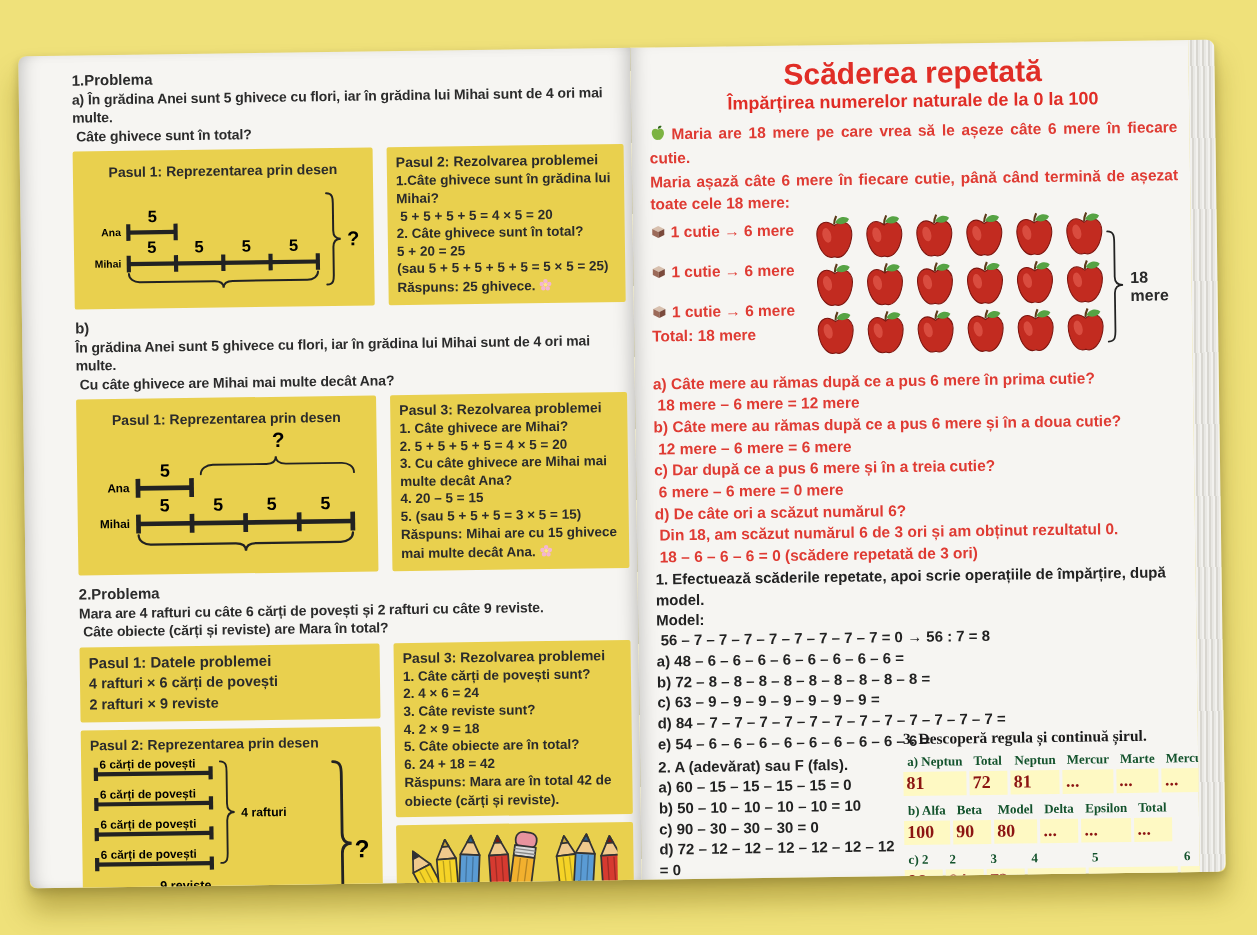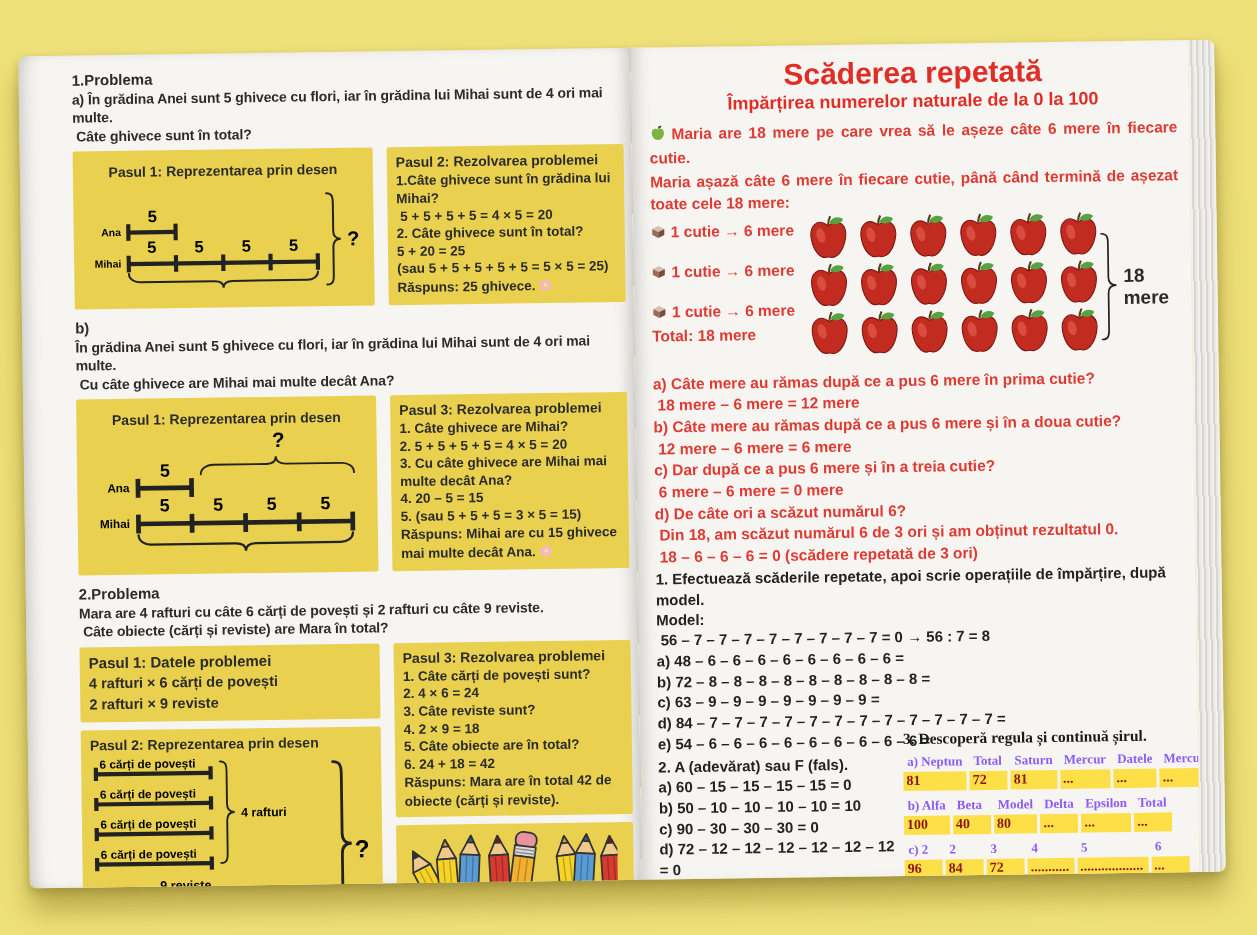--- a/index.html
+++ b/index.html
@@ -48,32 +48,32 @@
   .qa-line{color:#df3b33;font-size:15.5px;line-height:1.4;white-space:pre-wrap;}
   .apples-flex{display:flex;margin:2px 0 4px 0;}
   .cutie-col{width:196px;color:#df3b33;font-size:15.5px;}
   .cutie-line{margin:6px 0 20px 0;}
   .cutie-line .ic{display:inline-block;vertical-align:-2px;margin-right:5px;}
   .total-line{margin-top:2px;}
   .apple-grid{display:flex;flex-direction:column;gap:1px;}
   .apple-row{display:flex;gap:7px;}
   .apple{width:43px;height:47px;display:inline-block;}
   .apple-brace{display:flex;align-items:center;}
-  .brace-label{font-size:19px;color:#2b2b2b;margin-left:6px;}
+  .brace-label{font-size:16px;color:#2b2b2b;margin-left:6px;}
   .blk-line{font-size:15px;line-height:1.38;color:#222;white-space:pre-wrap;}
   .ex1-title{font-size:15px;line-height:1.4;color:#222;}
   .bottom-row{display:flex;margin-top:2px;}
   .bottom-left{width:245px;}
   .bottom-right{width:283px;margin-top:-24px;}
   .ex3-title{font-family:"Liberation Serif","DejaVu Serif",serif;font-size:15.5px;font-weight:800;color:#1a1a1a;margin-bottom:4px;}
   .mini-table{display:table;border-spacing:3px 2px;margin:0 0 3px -3px;
     font-family:"Liberation Serif","DejaVu Serif",serif;font-weight:800;}
   .mt-row{display:table-row;}
-  .mt-th{display:table-cell;font-size:13px;color:#8b5cf6;padding:0 4px;white-space:nowrap;}
-  .mt-td{display:table-cell;background:#fde047;color:#8c1512;font-size:14px;
+  .mt-th{display:table-cell;font-size:13px;color:#14532d;padding:0 4px;white-space:nowrap;}
+  .mt-td{display:table-cell;background:#fef9c3;color:#8c1512;font-size:18px;
     padding:1px 5px 2px 3px;min-width:30px;white-space:nowrap;}
 </style>
 </head>
 <body>
 
 <div class="book">
 
   <div class="page page-left">
 
     <div class="lp-heading">1.Problema</div>
@@ -502,23 +502,23 @@
             <div class="blk-line">e) 45 – 9 – 9 – 9 – 9 – 9 = 0</div>
           </div>
       </div>
       <div class="bottom-right">
         <div class="ex3-title">3. Descoperă regula și continuă șirul.</div>
         <div>
             <div class="mini-table">
               <div class="mt-row">
                 <div class="mt-th">a) Neptun</div>
                 <div class="mt-th">Total</div>
-                <div class="mt-th">Saturn</div>
+                <div class="mt-th">Neptun</div>
                 <div class="mt-th">Mercur</div>
-                <div class="mt-th">Datele</div>
+                <div class="mt-th">Marte</div>
                 <div class="mt-th">Mercur</div>
               </div>
               <div class="mt-row">
                 <div class="mt-td">81</div>
                 <div class="mt-td">72</div>
                 <div class="mt-td">81</div>
                 <div class="mt-td">...</div>
                 <div class="mt-td">...</div>
                 <div class="mt-td">...</div>
               </div>
@@ -527,21 +527,21 @@
               <div class="mt-row">
                 <div class="mt-th">b) Alfa</div>
                 <div class="mt-th">Beta</div>
                 <div class="mt-th">Model</div>
                 <div class="mt-th">Delta</div>
                 <div class="mt-th">Epsilon</div>
                 <div class="mt-th">Total</div>
               </div>
               <div class="mt-row">
                 <div class="mt-td">100</div>
-                <div class="mt-td">40</div>
+                <div class="mt-td">90</div>
                 <div class="mt-td">80</div>
                 <div class="mt-td">...</div>
                 <div class="mt-td">...</div>
                 <div class="mt-td">...</div>
               </div>
             </div>
             <div class="mini-table">
               <div class="mt-row">
                 <div class="mt-th">c) 2</div>
                 <div class="mt-th">2</div>

